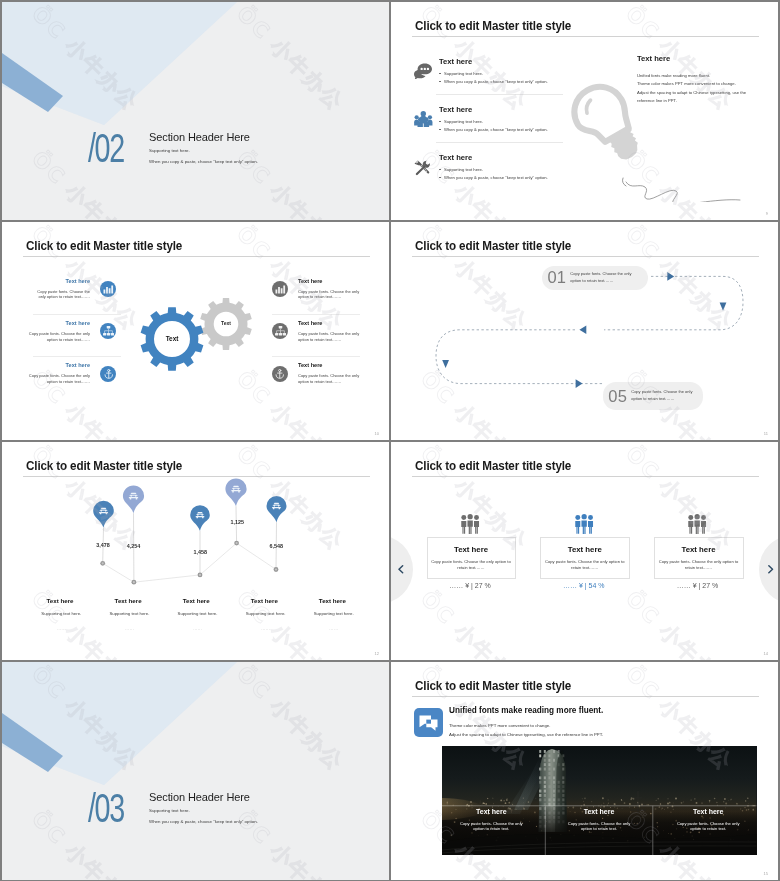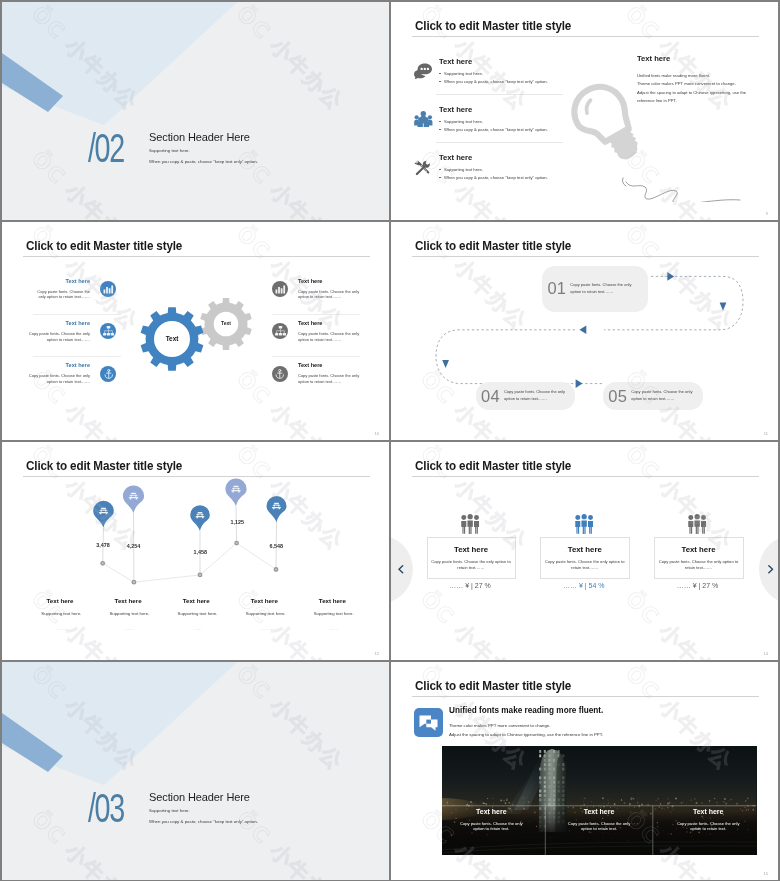--- a/index.html
+++ b/index.html
@@ -347,26 +347,22 @@
       </g>
       <g fill="#3f6f9e">
         <path d="M276.3 50.1 l6.9 4.3 -6.9 4.3 Z"></path>
         <path d="M328.6 80.6 l6.8 0 -3.4 8.2 Z"></path>
         <path d="M195.3 103.5 l-6.9 4.3 6.9 4.3 Z"></path>
         <path d="M51.2 137.9 l6.8 0 -3.4 8.2 Z"></path>
         <path d="M184.6 157.3 l6.9 4.3 -6.9 4.3 Z"></path>
       </g>
     </svg>
 
-    <div class="pill" style="left:151.4px;top:43.6px;width:105.4px;height:46px">
+    <div class="pill" style="left:151.4px;top:43.6px;width:105.4px;height:24px">
       <span class="num" style="margin-left:5px">01</span>
-      <span class="txt"><span>Copy paste fonts. Choose the only</span><br><span>option to retain text.……</span></span>
-    </div>
-    <div class="pill" style="left:85px;top:159.7px;width:99.3px;height:28.3px">
-      <span class="num" style="margin-left:5px">04</span>
       <span class="txt"><span>Copy paste fonts. Choose the only</span><br><span>option to retain text.……</span></span>
     </div>
     <div class="pill" style="left:212.3px;top:159.7px;width:100px;height:28.3px">
       <span class="num" style="margin-left:5px">05</span>
       <span class="txt"><span>Copy paste fonts. Choose the only</span><br><span>option to retain text.……</span></span>
     </div>
 
     <div class="pageno">11</div>
   </div>
 

